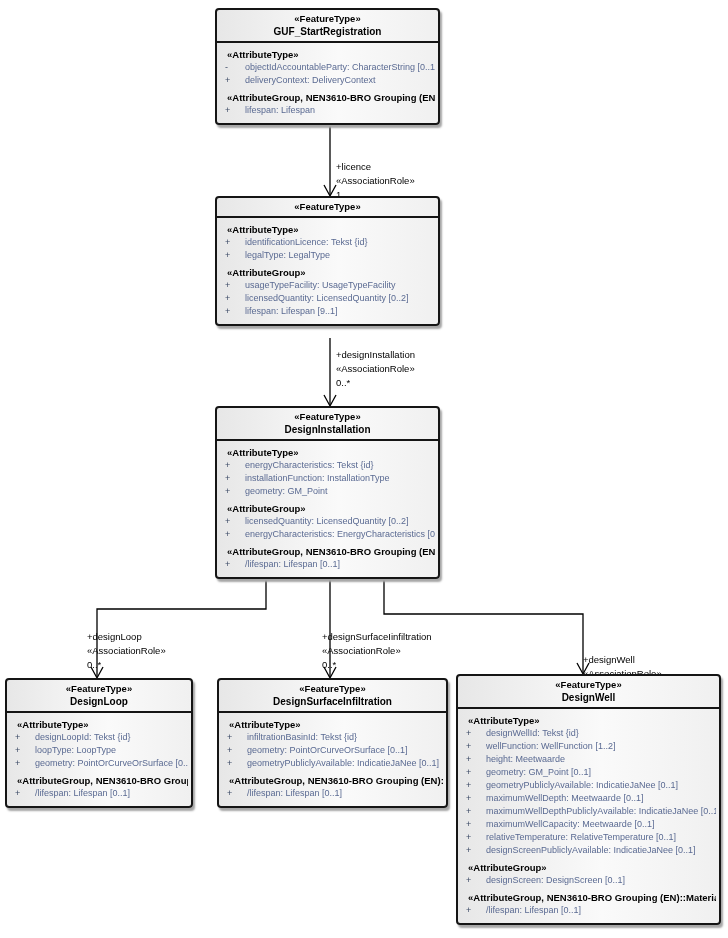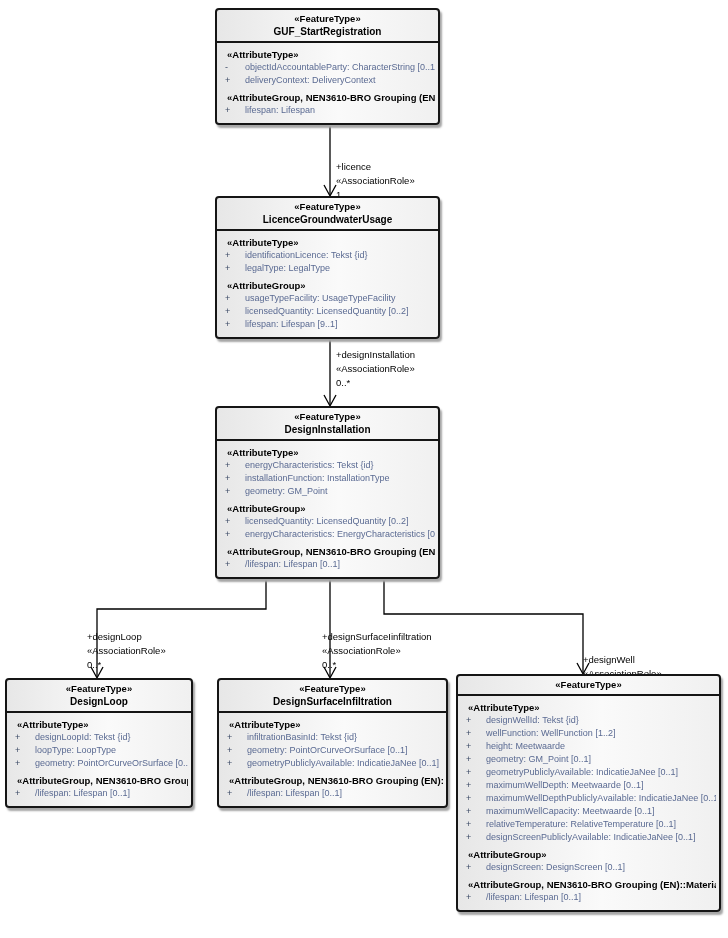--- a/index.html
+++ b/index.html
@@ -85,21 +85,20 @@
         <div class="row attr"><span class="vis">-</span><span class="atext">objectIdAccountableParty: CharacterString [0..1]</span></div>
         <div class="row attr"><span class="vis">+</span><span class="atext">deliveryContext: DeliveryContext</span></div>
         <div class="row stype">«AttributeGroup, NEN3610-BRO Grouping (EN)::M...</div>
         <div class="row attr"><span class="vis">+</span><span class="atext">lifespan: Lifespan</span></div>
       </div>
   </div>
 
   <div class="uml-class" style="left:215px; top:196px; width:225px;">
     <div class="hdr">
       <div class="stereo">«FeatureType»</div>
-      <div class="cname">LicenceGroundwaterUsage</div>
     </div>
     <div class="body">
         <div class="row stype">«AttributeType»</div>
         <div class="row attr"><span class="vis">+</span><span class="atext">identificationLicence: Tekst {id}</span></div>
         <div class="row attr"><span class="vis">+</span><span class="atext">legalType: LegalType</span></div>
         <div class="row stype">«AttributeGroup»</div>
         <div class="row attr"><span class="vis">+</span><span class="atext">usageTypeFacility: UsageTypeFacility</span></div>
         <div class="row attr"><span class="vis">+</span><span class="atext">licensedQuantity: LicensedQuantity [0..2]</span></div>
         <div class="row attr"><span class="vis">+</span><span class="atext">lifespan: Lifespan [9..1]</span></div>
       </div>
@@ -149,20 +148,21 @@
         <div class="row attr"><span class="vis">+</span><span class="atext">geometry: PointOrCurveOrSurface [0..1]</span></div>
         <div class="row attr"><span class="vis">+</span><span class="atext">geometryPubliclyAvailable: IndicatieJaNee [0..1]</span></div>
         <div class="row stype">«AttributeGroup, NEN3610-BRO Grouping (EN)::M...</div>
         <div class="row attr"><span class="vis">+</span><span class="atext">/lifespan: Lifespan [0..1]</span></div>
       </div>
   </div>
 
   <div class="uml-class" style="left:456px; top:674px; width:265px;">
     <div class="hdr">
       <div class="stereo">«FeatureType»</div>
+      <div class="cname">DesignWell</div>
     </div>
     <div class="body">
         <div class="row stype">«AttributeType»</div>
         <div class="row attr"><span class="vis">+</span><span class="atext">designWellId: Tekst {id}</span></div>
         <div class="row attr"><span class="vis">+</span><span class="atext">wellFunction: WellFunction [1..2]</span></div>
         <div class="row attr"><span class="vis">+</span><span class="atext">height: Meetwaarde</span></div>
         <div class="row attr"><span class="vis">+</span><span class="atext">geometry: GM_Point [0..1]</span></div>
         <div class="row attr"><span class="vis">+</span><span class="atext">geometryPubliclyAvailable: IndicatieJaNee [0..1]</span></div>
         <div class="row attr"><span class="vis">+</span><span class="atext">maximumWellDepth: Meetwaarde [0..1]</span></div>
         <div class="row attr"><span class="vis">+</span><span class="atext">maximumWellDepthPubliclyAvailable: IndicatieJaNee [0..1]</span></div>

